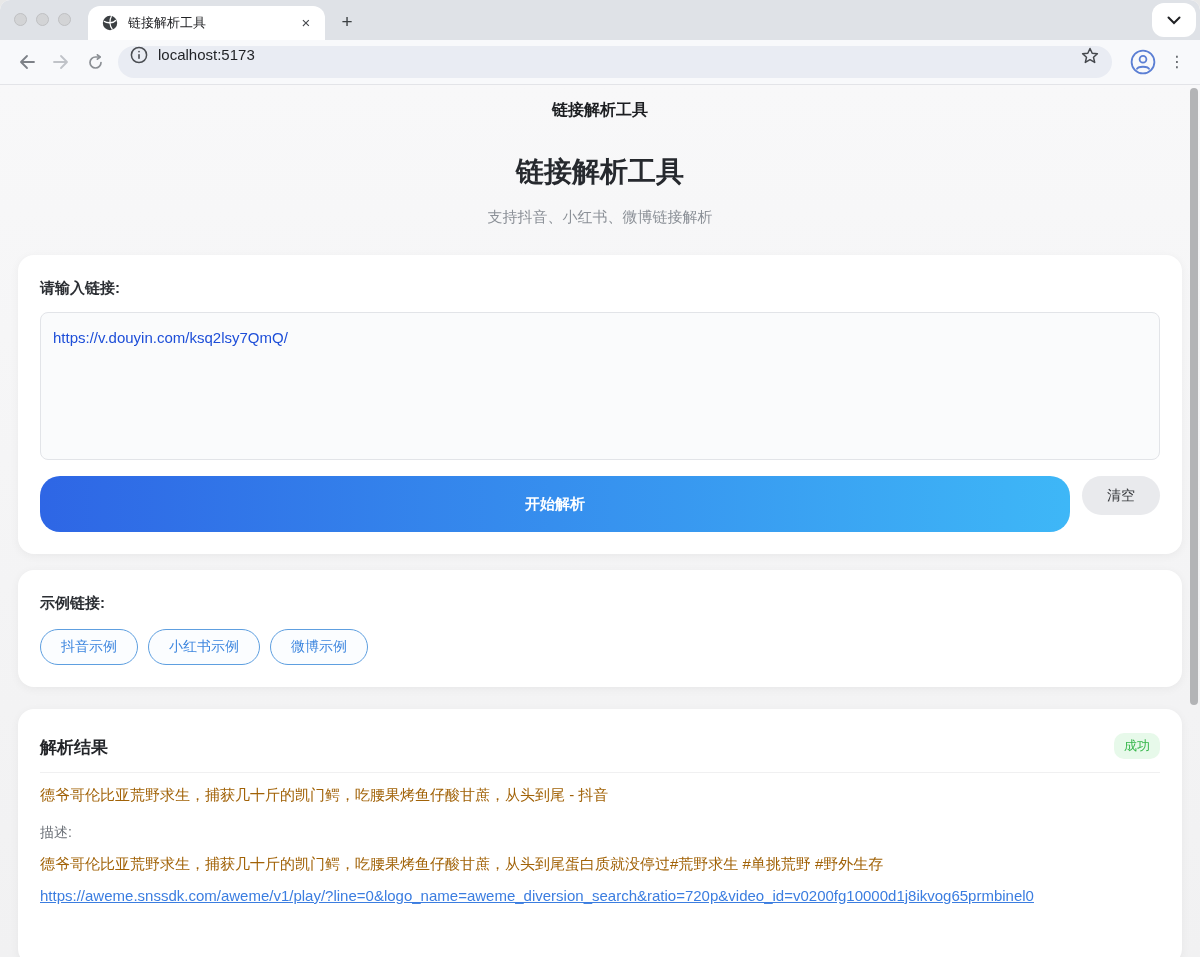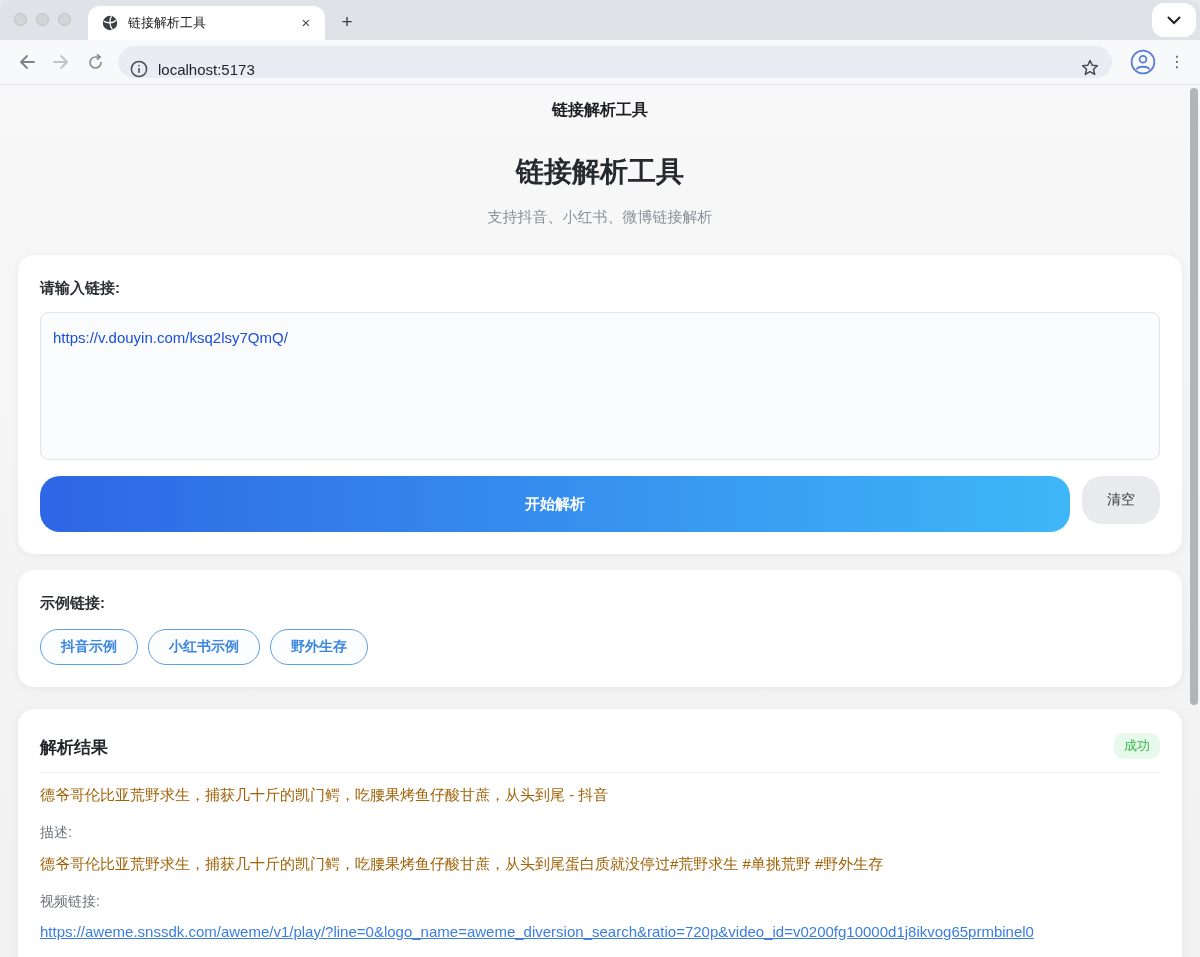--- a/index.html
+++ b/index.html
@@ -13,21 +13,21 @@
   .tab { margin-left:88px; width:237px; height:34px; background:#fff; border-radius:12px 12px 0 0; display:flex; align-items:center; padding:0 10px 0 14px; position:relative; }
   .tab-favicon { width:16px; height:16px; flex-shrink:0; }
   .tab-title { font-size:13px; color:#202124; margin-left:10px; flex:1; white-space:nowrap; overflow:hidden; }
   .tab-close { font-size:15px; color:#45484d; width:18px; height:18px; line-height:17px; text-align:center; border-radius:4px; cursor:pointer; }
   .newtab-btn { width:28px; height:28px; margin:0 0 4px 8px; font-size:19px; color:#3c4043; display:flex; align-items:center; justify-content:center; border-radius:50%; }
   .tabbar-chevron { position:absolute; right:4px; top:3px; width:44px; height:34px; background:#fff; border-radius:12px; display:flex; align-items:center; justify-content:center; }
 
   
   .toolbar { height:45px; background:#f8f9fb; display:flex; align-items:center; padding:0 12px; gap:4px; border-bottom:1px solid #e3e4e8; flex-shrink:0; }
   .nav-ico { width:30px; height:30px; display:flex; align-items:center; justify-content:center; border-radius:50%; }
-  .omnibox { flex:1; height:32px; background:#e9ecf3; border-radius:16px; display:flex; align-items:flex-end; padding:0 12px; margin:0 8px 0 4px; }
+  .omnibox { flex:1; height:32px; background:#e9ecf3; border-radius:16px; display:flex; align-items:flex-start; padding:0 12px; margin:0 8px 0 4px; }
   .omnibox-info { width:18px; height:18px; margin-right:10px; flex-shrink:0; }
   .omnibox-url { font-size:15px; color:#1f2125; flex:1; }
   .omnibox-star { width:20px; height:20px; flex-shrink:0; }
   .profile-ico { width:26px; height:26px; margin:0 6px; }
   .menu-dots { width:22px; text-align:center; color:#5f6368; font-size:16px; letter-spacing:0; line-height:6px; }
 
   
   .viewport { height:872px; background:linear-gradient(#f8f8f9, #f1f1f2); position:relative; overflow:hidden; }
   .page-header { text-align:center; padding-top:15px; }
   .page-header-title { font-size:16px; font-weight:700; color:#1c1e21; }
@@ -37,24 +37,24 @@
 
   .card { background:#fff; border-radius:16px; margin:5px 18px; box-shadow:0 2px 10px rgba(0,0,0,0.05); padding:24px 22px 22px 22px; }
   .card-input { margin-top:28px; }
   .card-examples { margin-top:16px; }
   .card-result { margin-top:22px; padding-bottom:60px; }
 
   .sec-label { font-size:15px; font-weight:700; color:#2b2e33; }
   .link-textarea { display:block; width:100%; height:148px; margin-top:14px; background:#fafbfc; border:1px solid #e2e4e8; border-radius:8px; padding:14px 12px; font-size:15px; color:#1d4ed8; font-family:"Liberation Sans","DejaVu Sans",sans-serif; resize:none; outline:none; line-height:1.4; }
   .btn-row { display:flex; gap:12px; margin-top:16px; }
   .btn-parse { flex:1; height:56px; border:none; border-radius:20px; background:linear-gradient(90deg,#2e66e5,#3eb7f7); color:#fff; font-size:15px; font-weight:700; cursor:pointer; font-family:inherit; }
-  .btn-clear { width:78px; height:48px; border:none; border-radius:20px; background:#e9eaed; color:#36383c; font-size:14px; cursor:pointer; font-family:inherit; }
+  .btn-clear { width:78px; height:39px; border:none; border-radius:20px; background:#e9eaed; color:#36383c; font-size:14px; cursor:pointer; font-family:inherit; }
 
   .example-row { display:flex; gap:10px; margin-top:16px; }
-  .btn-example { height:36px; padding:0 20px; background:#fbfdff; border:1.5px solid #5e9fe0; border-radius:18px; color:#3d86df; font-size:14px; cursor:pointer; font-family:inherit;font-weight:bold; }
+  .btn-example { height:36px; padding:0 20px; background:#fbfdff; border:1.5px solid #5e9fe0; border-radius:18px; color:#3d86df; font-size:14px; cursor:pointer; font-family:inherit; }
 
   .result-head { display:flex; align-items:flex-end; justify-content:space-between; }
   .result-title { font-size:17px; font-weight:700; color:#232529; }
   .badge-success { background:#e7f9ea; color:#35b64a; font-size:13px; padding:4px 10px; border-radius:10px; }
   .result-divider { height:1px; background:#f0f0f1; margin-top:13px; }
   .field-label { font-size:14px; color:#6c7178; margin-top:18px; }
   .field-value { font-size:15px; color:#a16207; margin-top:11px; line-height:1.45; }
   .video-link { font-size:15px; color:#3b7de0; text-decoration:underline; margin-top:12px; display:inline-block; word-break:break-all; }
 
   .scrollbar-thumb { position:absolute; right:2px; top:3px; width:8px; height:617px; background:#b3b4b6; border-radius:4px; }
@@ -141,37 +141,36 @@
         <button class="btn-parse">开始解析</button>
         <button class="btn-clear">清空</button>
       </div>
     </div>
 
     <div class="card card-examples">
       <div class="sec-label">示例链接:</div>
       <div class="example-row">
         <button class="btn-example">抖音示例</button>
         <button class="btn-example">小红书示例</button>
-        <button class="btn-example">野外生存</button>
+        <button class="btn-example">微博示例</button>
       </div>
     </div>
 
     <div class="card card-result">
       <div class="result-head">
         <div class="result-title">解析结果</div>
         <div class="badge-success">成功</div>
       </div>
       <div class="result-divider"></div>
 
       <div class="field-value">德爷哥伦比亚荒野求生，捕获几十斤的凯门鳄，吃腰果烤鱼仔酸甘蔗，从头到尾 - 抖音</div>
 
       <div class="field-label">描述:</div>
       <div class="field-value">德爷哥伦比亚荒野求生，捕获几十斤的凯门鳄，吃腰果烤鱼仔酸甘蔗，从头到尾蛋白质就没停过#荒野求生 #单挑荒野 #野外生存</div>
 
-      <div class="field-label">视频链接:</div>
       <a class="video-link" href="#">https://aweme.snssdk.com/aweme/v1/play/?line=0&amp;logo_name=aweme_diversion_search&amp;ratio=720p&amp;video_id=v0200fg10000d1j8ikvog65prmbinel0</a>
 
       
     </div>
 
     <div class="scrollbar-thumb"></div>
   </div>
 
 </div>
 

